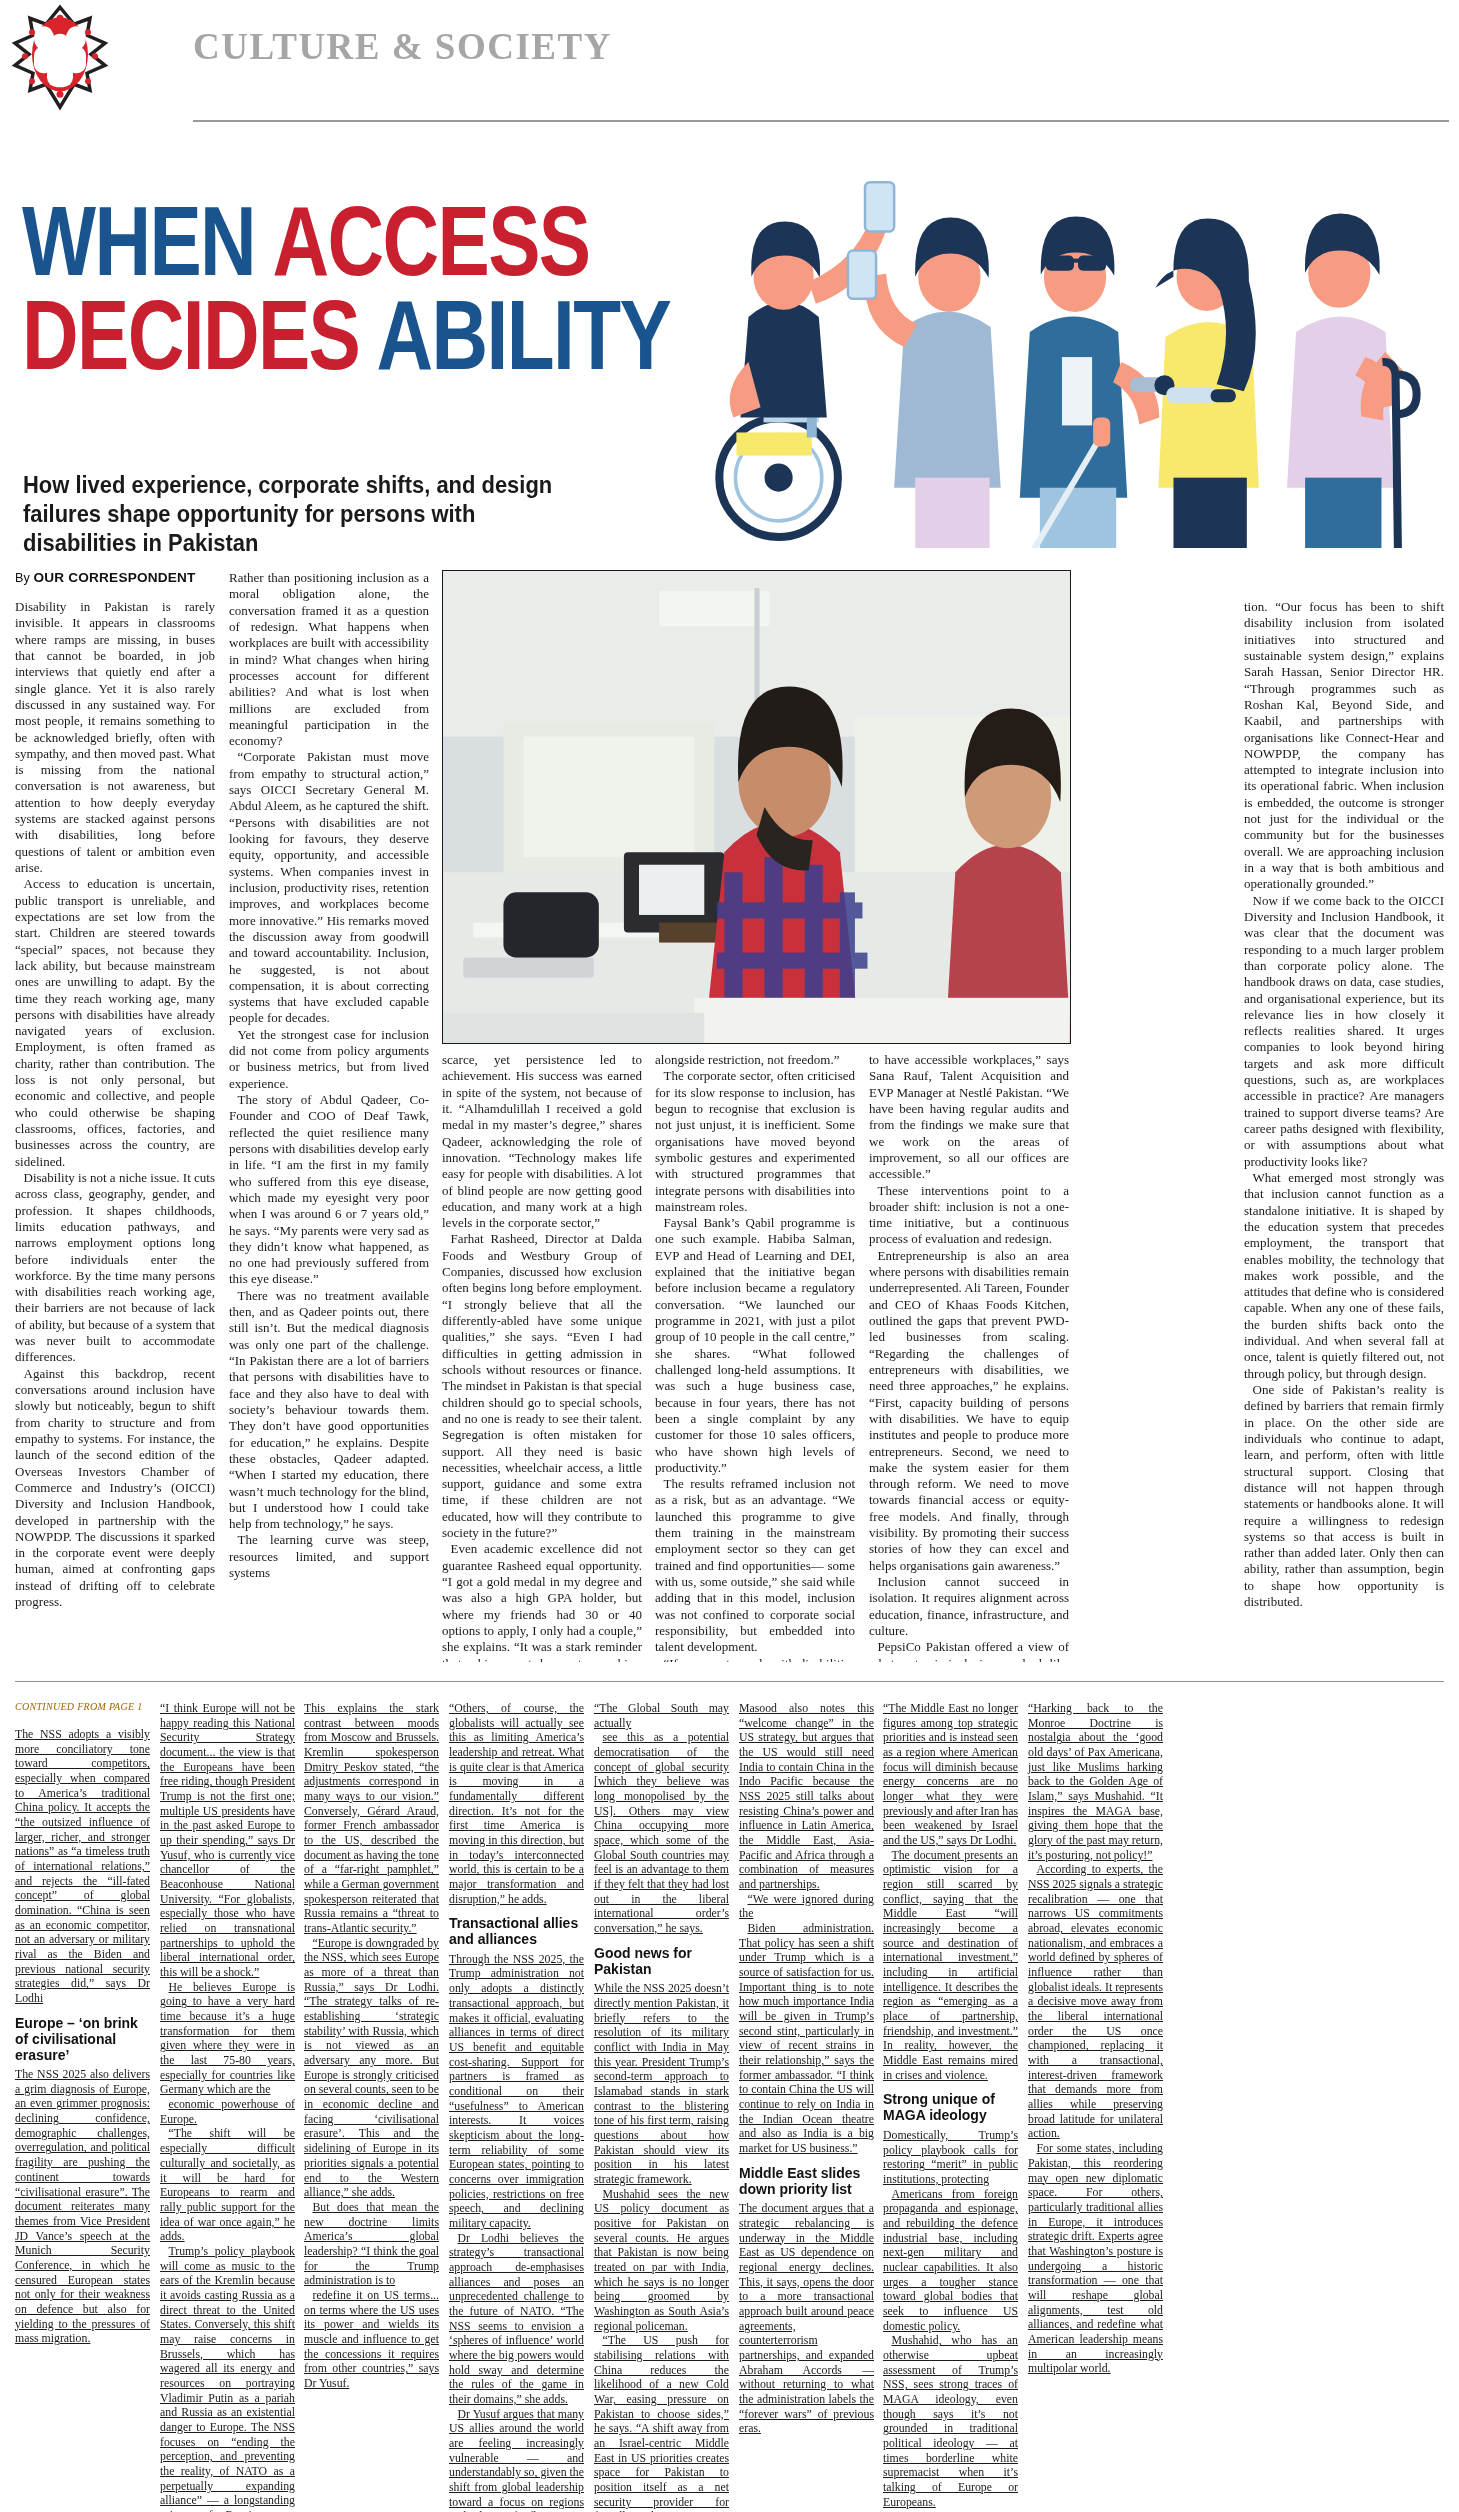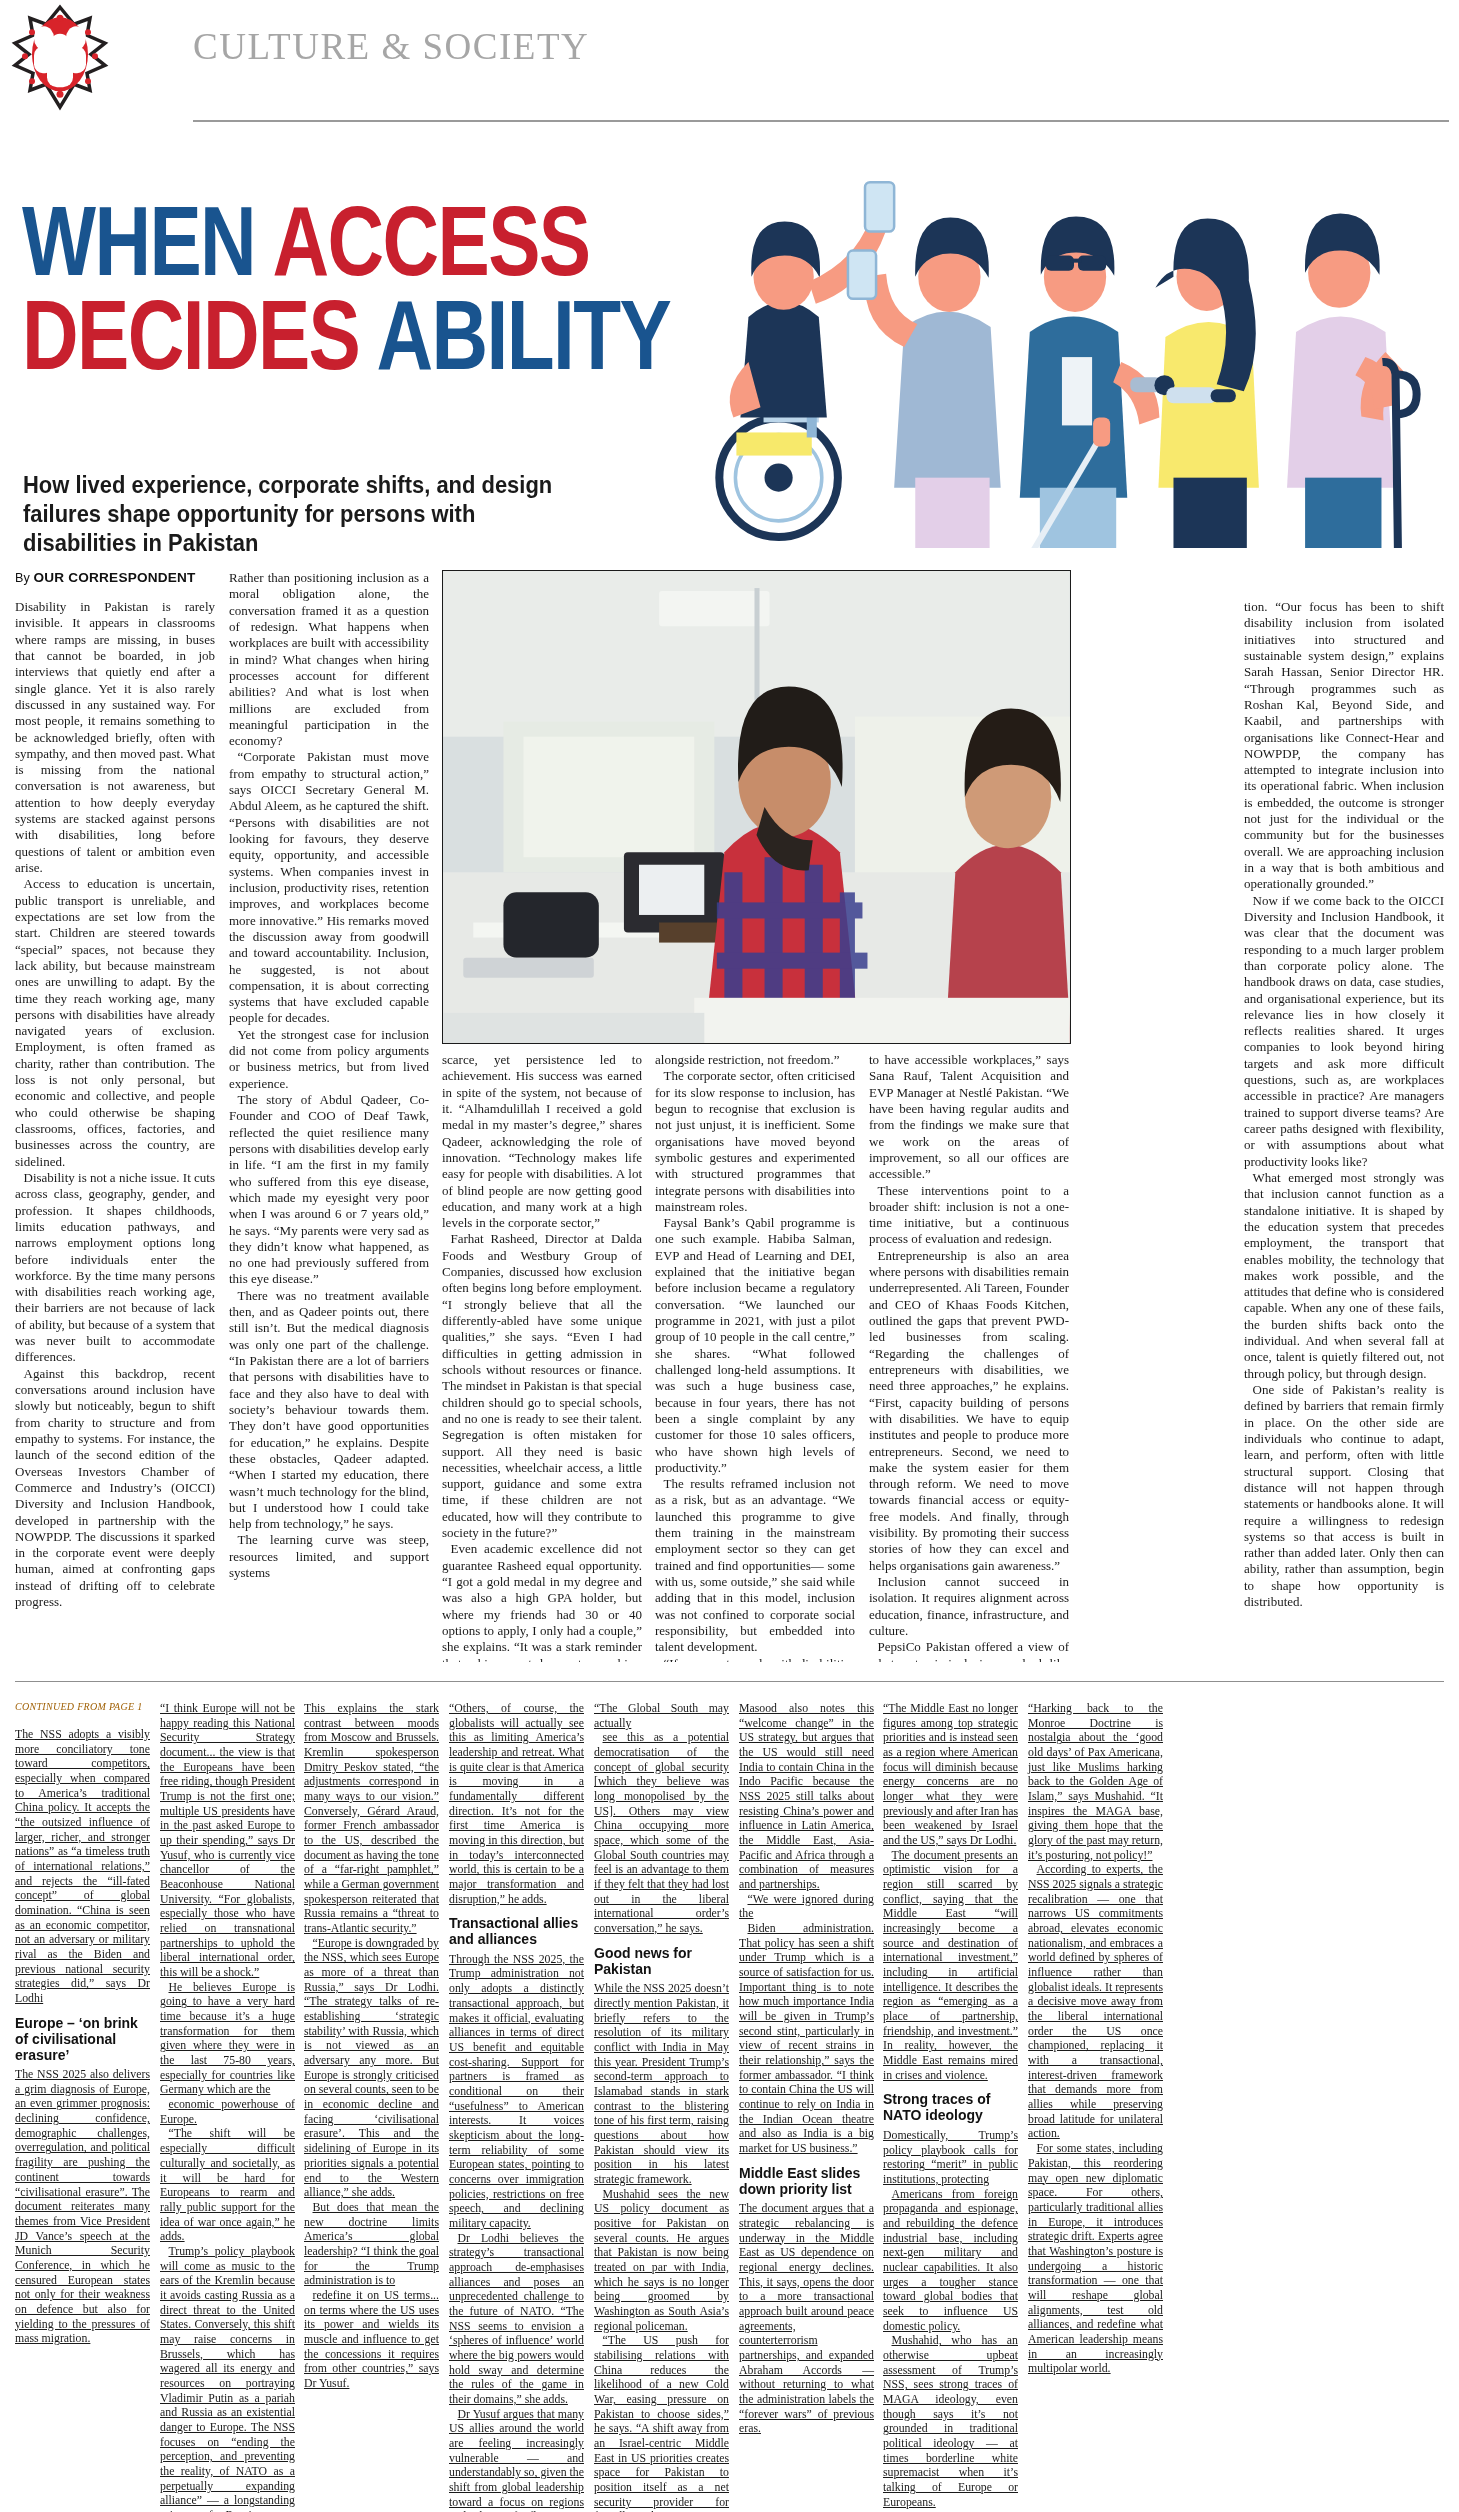--- a/index.html
+++ b/index.html
@@ -2,21 +2,21 @@
 <html style="font-size:8px"><head>
 <meta charset="utf-8">
 <style>
   html,body{margin:0;padding:0;background:#fff;}
   body{width:1460px;height:2673px;position:relative;font-family:"Liberation Serif",serif;color:#1a1a1a;}
 
   
   .masthead{position:absolute;left:0;top:0;width:1460px;height:126px;}
   .logo{position:absolute;left:10px;top:4px;width:100px;height:108px;}
   .kicker{position:absolute;left:193px;top:25px;font-family:"Liberation Serif",serif;
-          font-weight:normal;font-size:37px;letter-spacing:1.5px;color:#a6a6a6;}
+          font-weight:bold;font-size:37px;letter-spacing:1.5px;color:#a6a6a6;}
   .mast-rule{position:absolute;left:193px;top:120px;width:1256px;height:1.5px;background:#9a9a9a;}
 
   
   .headline{position:absolute;left:22px;top:128px;width:854px;
             font-family:"Liberation Sans",sans-serif;font-weight:bold;
             font-size:98px;line-height:0.96;letter-spacing:-2px;
             transform:scaleX(0.80);transform-origin:left top;}
   .hl-blue{color:#19548f;}
   .hl-red{color:#c8202e;}
 
@@ -329,21 +329,21 @@
         <p>“We were ignored during the</p>
         <p>Biden administration. That policy has seen a shift under Trump which is a source of satisfaction for us. Important thing is to note how much importance India will be given in Trump’s second stint, particularly in view of recent strains in their relationship,” says the former ambassador. “I think to contain China the US will continue to rely on India in the Indian Ocean theatre and also as India is a big market for US business.”</p>
         <div class="subhead">Middle East slides down priority list</div>
         <p>The document argues that a strategic rebalancing is underway in the Middle East as US dependence on regional energy declines. This, it says, opens the door to a more transactional approach built around peace agreements, counterterrorism partnerships, and expanded Abraham Accords — without returning to what the administration labels the “forever wars” of previous eras.</p>
       </div>
     </div>
   <div class="bcol b7">
       <div class="body">
         <p>“The Middle East no longer figures among top strategic priorities and is instead seen as a region where American focus will diminish because energy concerns are no longer what they were previously and after Iran has been weakened by Israel and the US,” says Dr Lodhi.</p>
         <p>The document presents an optimistic vision for a region still scarred by conflict, saying that the Middle East “will increasingly become a source and destination of international investment,” including in artificial intelligence. It describes the region as “emerging as a place of partnership, friendship, and investment.” In reality, however, the Middle East remains mired in crises and violence.</p>
-        <div class="subhead">Strong traces of NATO ideology</div>
+        <div class="subhead">Strong unique of MAGA ideology</div>
         <p>Domestically, Trump’s policy playbook calls for restoring “merit” in public institutions, protecting</p>
         <p>Americans from foreign propaganda and espionage, and rebuilding the defence industrial base, including next-gen military and nuclear capabilities. It also urges a tougher stance toward global bodies that seek to influence US domestic policy.</p>
         <p>Mushahid, who has an otherwise upbeat assessment of Trump’s NSS, sees strong traces of MAGA ideology, even though says it’s not grounded in traditional political ideology — at times borderline white supremacist when it’s talking of Europe or Europeans.</p>
       </div>
     </div>
   <div class="bcol b8">
       <div class="body">
         <p>“Harking back to the Monroe Doctrine is nostalgia about the ‘good old days’ of Pax Americana, just like Muslims harking back to the Golden Age of Islam,” says Mushahid. “It inspires the MAGA base, giving them hope that the glory of the past may return, it’s posturing, not policy!”</p>
         <p>According to experts, the NSS 2025 signals a strategic recalibration — one that narrows US commitments abroad, elevates economic nationalism, and embraces a world defined by spheres of influence rather than globalist ideals. It represents a decisive move away from the liberal international order the US once championed, replacing it with a transactional, interest-driven framework that demands more from allies while preserving broad latitude for unilateral action.</p>
         <p>For some states, including Pakistan, this reordering may open new diplomatic space. For others, particularly traditional allies in Europe, it introduces strategic drift. Experts agree that Washington’s posture is undergoing a historic transformation — one that will reshape global alignments, test old alliances, and redefine what American leadership means in an increasingly multipolar world.</p>

